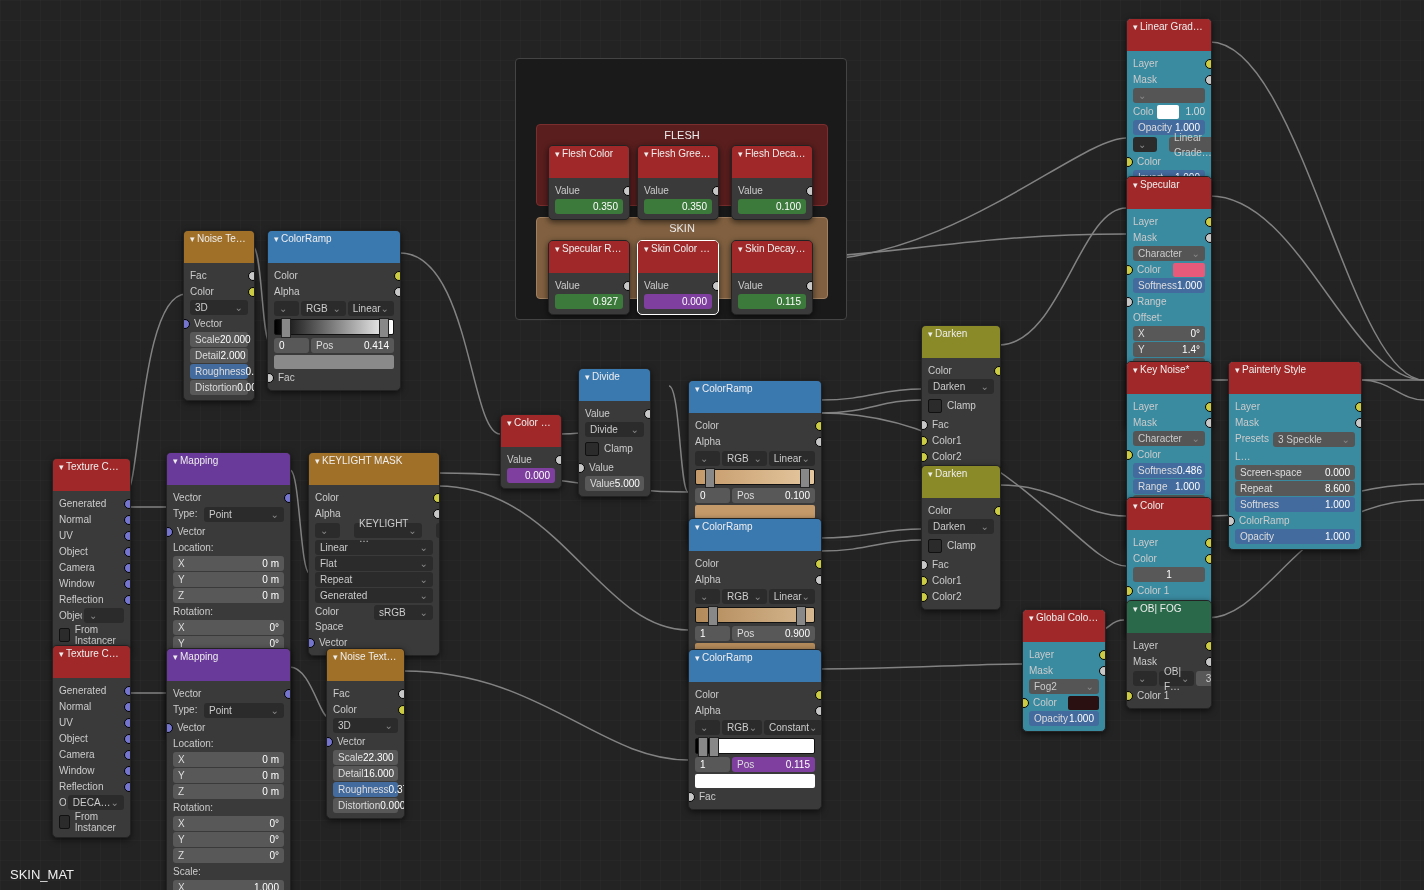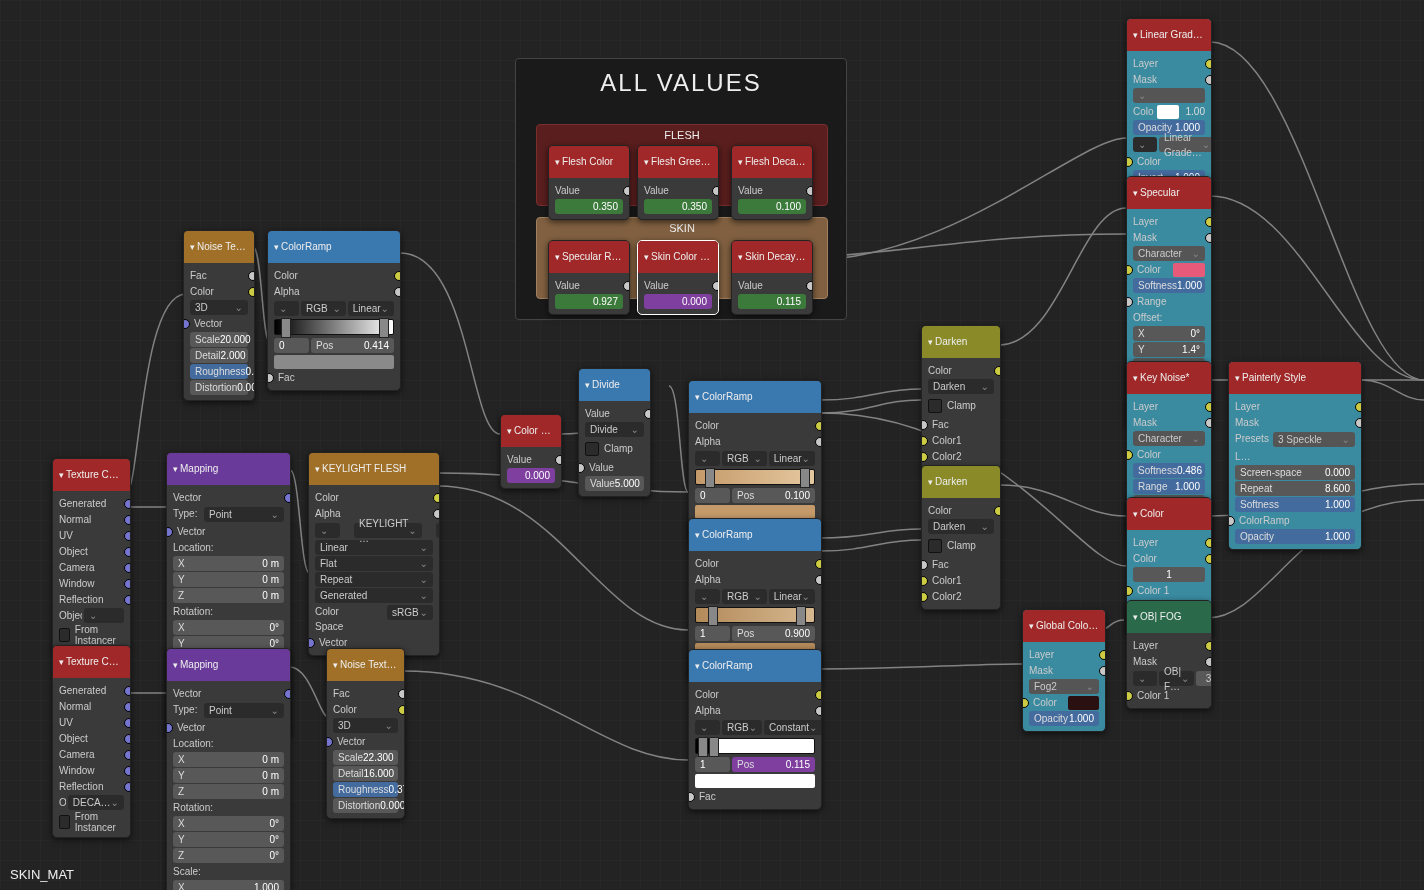--- a/index.html
+++ b/index.html
@@ -1,21 +1,21 @@
 <!DOCTYPE html>
 <html><head>
 <meta charset="utf-8">
 <style>
 html,body{margin:0;padding:0;width:1424px;height:890px;background:#232323;font-family:sans-serif;font-size:10px;color:#ccc;overflow:hidden}
 .canvas{position:relative;width:1424px;height:890px;background:#232323;
  background-image:linear-gradient(rgba(255,255,255,.02) 1px,transparent 1px),linear-gradient(90deg,rgba(255,255,255,.02) 1px,transparent 1px);
  background-size:20px 20px}
 svg.wires{position:absolute;left:0;top:0;width:1424px;height:890px;pointer-events:none;z-index:1;}
 .node{position:absolute;background:#3a3a3a;border:1px solid #232323;border-radius:5px;box-shadow:0 2px 6px rgba(0,0,0,.6);overflow:hidden;z-index:2}
-.hdr{height:16px;line-height:16px;padding:8px 6px;font-weight:500;color:#eee;white-space:nowrap;overflow:hidden;text-overflow:ellipsis;cursor:pointer}
+.hdr{height:32px;line-height:16px;padding:0 6px;font-weight:500;color:#eee;white-space:nowrap;overflow:hidden;text-overflow:ellipsis;cursor:pointer}
 .hdr::before{content:"▾ ";font-size:9px}
 .body{padding:4px 6px}
 .row{display:flex;align-items:center;height:15px;margin:1px 0;position:relative}
 .row .lab{flex:1;white-space:nowrap;overflow:hidden}
 .row .val{flex:0 0 auto;color:#ddd;margin-left:4px}
 .row.r{justify-content:flex-end}
 .row.l{justify-content:flex-start}
 .sock{width:8px;height:8px;border-radius:50%;background:#c7c7c7;border:1px solid #000;flex:0 0 8px}
 .sock.o{margin-left:4px;margin-right:-10px}
 .sock.i{margin-right:4px;margin-left:-10px}
@@ -76,21 +76,20 @@
  <path d="M1210,196 C1300,196 1350,380 1424,380"></path>
  <path d="M1210,380 C1300,380 1350,380 1424,380"></path>
  <path d="M1210,516 C1300,516 1350,484 1424,484"></path>
  <path d="M1207,618 C1270,618 1300,500 1424,500"></path>
  <path d="M1361,380 C1390,380 1400,400 1424,400"></path>
  <path d="M820,413 C1000,413 1080,566 1126,566"></path>
  </g>
 </svg>
 
 <div class="frame" style="left:515px;top:58px;width:330px;height:260px">
- <div class="frame-title">ALL VALUES</div>
  <div class="frame sub" style="left:20px;top:65px;width:290px;height:80px;position:absolute">
   <div class="frame-sub">FLESH</div>
  </div>
  <div class="frame sub2" style="left:20px;top:158px;width:290px;height:80px;position:absolute">
   <div class="frame-sub">SKIN</div>
  </div>
 </div>
 
 <div class="node" style="left:548px;top:145px;width:80px">
  <div class="hdr" style="background:#a02828">Flesh Color</div>
@@ -456,21 +455,21 @@
         </div>
   <div class="fld">
           <span class="a">Y</span>
           <span class="b">1.000</span>
         </div>
 
  </div>
 </div>
 
 <div class="node" style="left:308px;top:452px;width:130px">
- <div class="hdr" style="background:#a07028">KEYLIGHT FLESH</div>
+ <div class="hdr" style="background:#a07028">KEYLIGHT MASK</div>
  <div class="body">
   <div class="row r">
           <span class="lab">Color</span>
           <span class="sock yel o"></span>
         </div>
   <div class="row r">
           <span class="lab">Alpha</span>
           <span class="sock gry o"></span>
         </div>
   <div style="display:flex;gap:14px">
@@ -485,21 +484,21 @@
         </div>
   <div class="drop">
           <span>Flat</span>
         </div>
   <div class="drop">
           <span>Repeat</span>
         </div>
   <div class="drop">
           <span>Generated</span>
         </div>
-  <div style="display:flex;gap:17px">
+  <div style="display:flex;gap:4px">
           <span class="lab" style="flex:0 0 55px;line-height:15px">Color Space</span>
           <span class="drop" style="flex:1">
             <span>sRGB</span>
           </span>
         </div>
   <div class="row l">
           <span class="sock pur i"></span>
           <span class="lab">Vector</span>
         </div>
  </div>
@@ -802,21 +801,21 @@
   <div class="drop" style="background:#555"></div>
   <div class="row l">
           <span class="lab">Color:</span>
           <span class="swatch" style="flex:1;background:#fff;margin:0 3px"></span>
           <span class="val">1.00</span>
         </div>
   <div class="fld blu">
           <span class="a">Opacity</span>
           <span class="b">1.000</span>
         </div>
-  <div style="display:flex;gap:2px">
+  <div style="display:flex;gap:12px">
           <span class="drop" style="flex:0 0 14px"></span>
           <span class="drop" style="flex:1;background:#555">
             <span>Linear Grade…</span>
           </span>
         </div>
   <div class="row l">
           <span class="sock yel i"></span>
           <span class="lab">Color</span>
         </div>
   <div class="fld blu">

